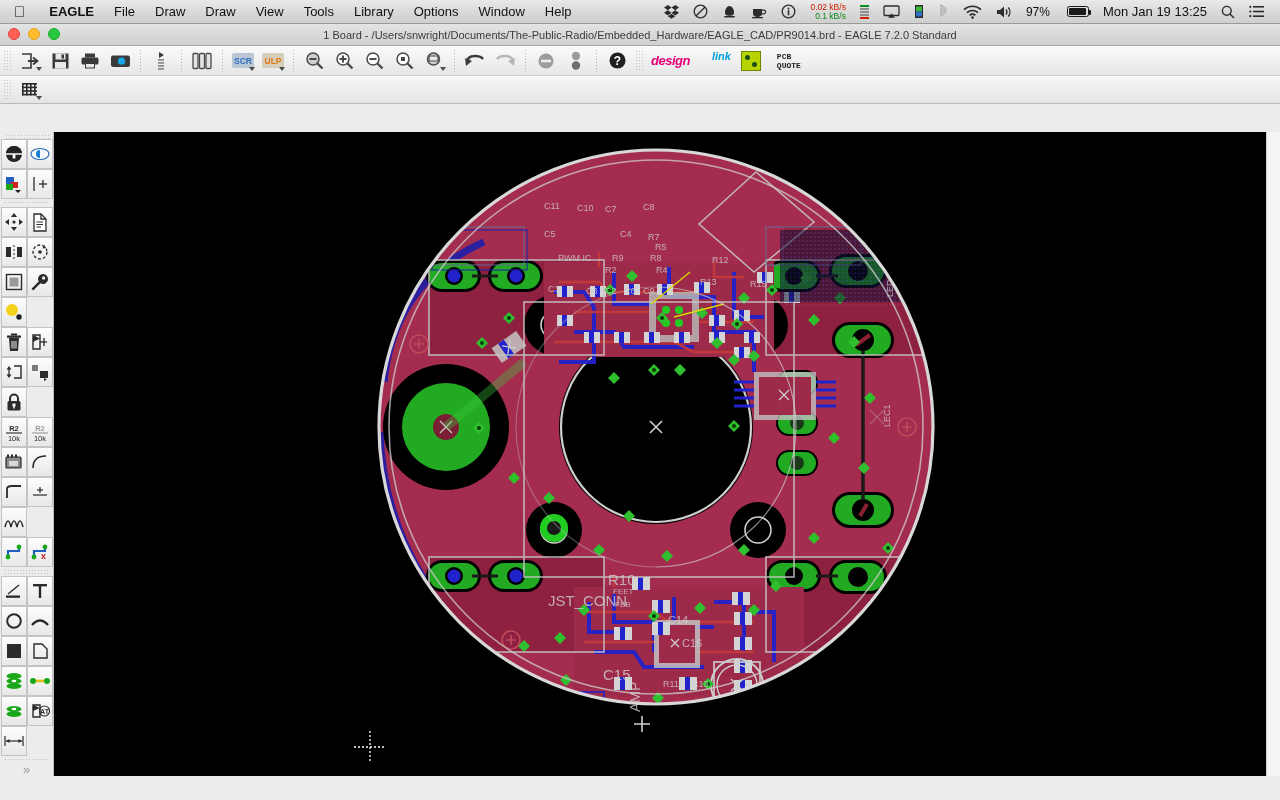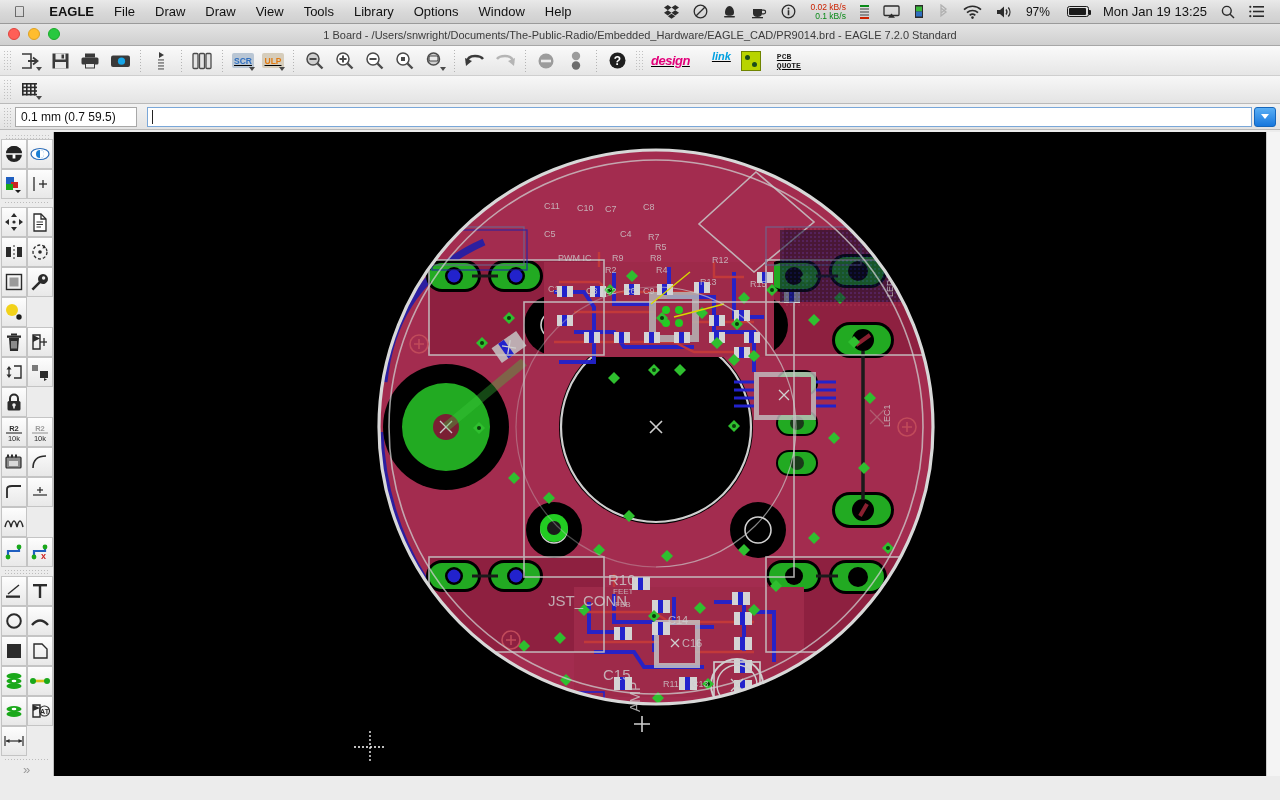--- a/index.html
+++ b/index.html
@@ -45,21 +45,20 @@
   .traffic span{ width:12px; height:12px; border-radius:50%; display:block; }
   .tl-red{ background:#ff5f57; border:.5px solid #e0443e;}
   .tl-yel{ background:#ffbd2e; border:.5px solid #dea123;}
   .tl-grn{ background:#28c840; border:.5px solid #1aab29;}
 
   
   #toolbar1{
     height:30px; width:100%; display:flex; align-items:center;
     background:linear-gradient(to bottom,#fafafa,#e6e6e6);
     border-bottom:1px solid #cfcfcf;
-    text-decoration:underline;
   }
   #toolbar2{
     height:28px; width:100%; display:flex; align-items:center;
     background:linear-gradient(to bottom,#f7f7f7,#e4e4e4);
     border-bottom:1px solid #b9b9b9;
   }
   .grip{ width:9px; height:22px; margin:0 3px;
     background-image:radial-gradient(#b8b8b8 40%, transparent 41%);
     background-size:3px 3px; opacity:.85; }
   .tbtn{ width:30px; height:26px; display:flex; align-items:center; justify-content:center;
@@ -447,30 +446,20 @@
             <rect x="1" y="2" width="1.6" height="12.4"></rect>
             <rect x="5" y="2" width="1.6" height="12.4"></rect>
             <rect x="9" y="2" width="1.6" height="12.4"></rect>
             <rect x="13" y="2" width="1.6" height="12.4"></rect>
           </g>
         </svg>
       <i class="caret"></i>
     </span>
   </div>
 
-  <div id="cmdbar">
-    <span class="cgrip"></span>
-    <div id="coordbox">0.1 mm (0.7 59.5)</div>
-    <div id="cmdinput">
-        <span class="caretbar"></span>
-      </div>
-    <div id="cmddrop">
-        <i></i>
-      </div>
-  </div>
 
   <div id="bodyrow">
 
     <div id="palette">
       <div class="pgrip"></div>
 
       <div class="prow">
         <div class="pcell btn">
           <svg width="18" height="18" viewBox="0 0 18 18">
               <circle cx="9" cy="9" r="8" fill="#232323"></circle>

